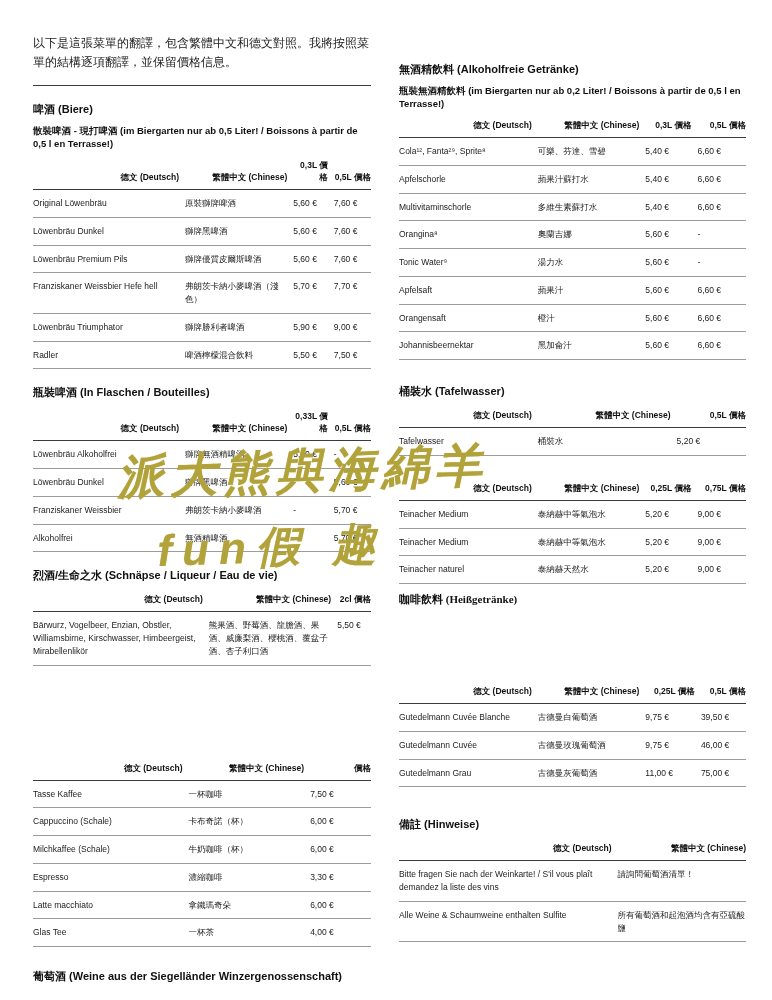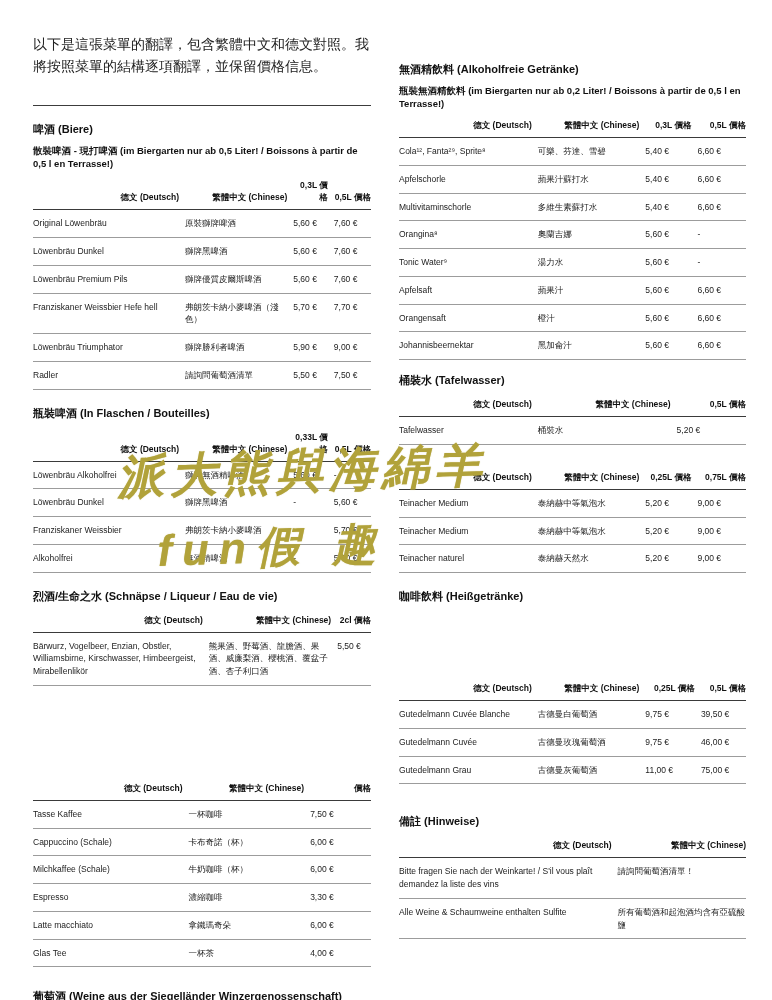--- a/index.html
+++ b/index.html
@@ -9,45 +9,45 @@
     color:#1f1f1f;
     width:772px; height:1000px;
     overflow:hidden;
     position:relative;
   }
   .page { width:772px; height:1000px; padding:34px 26px 0 33px; position:relative; }
   .cols { display:flex; gap:28px; }
   .col-left  { flex:0 0 338px; }
   .col-right { flex:1; padding-top:12px; }
 
-  .intro { font-size:14px; line-height:1.55; color:#222; margin-bottom:28px; }
+  .intro { font-size:12px; line-height:1.55; color:#222; margin-bottom:14px; }
   hr.rule { border:none; border-top:1px solid #3c3c3c; margin:0 0 6px 0; }
 
   .menu-section { margin-top:16px; }
   .menu-section h2 { font-size:11px; font-weight:700; color:#111; margin:6px 0 8px 0; }
   .menu-section h3 { font-size:9.5px; font-weight:700; color:#111; margin:2px 0 8px 0; }
 
   table.menu-table { width:100%; border-collapse:collapse; table-layout:fixed; }
   table.menu-table th {
     text-align:right; font-size:8.5px; font-weight:700; color:#111;
     padding:3px 6px 5px 0; border-bottom:1.5px solid #3a3a3a; vertical-align:bottom;
   }
   table.menu-table td {
     font-size:8.5px; color:#222; line-height:1.5;
     padding:7px 6px 7px 0; border-bottom:1px solid #9c9c9c; vertical-align:top;
   }
   table.menu-table tr td:last-child, table.menu-table tr th:last-child { padding-right:0; }
 
   
   #sec-coffee { margin-top:94px; }
   #sec-wine { margin-top:22px; }
-  #sec-hot-drinks { margin-top:16px; }
+  #sec-hot-drinks { margin-top:8px;font-family:Liberation Serif, serif; }
   #sec-gutedelmann { margin-top:76px; }
   #sec-hinweise { margin-top:30px; }
-  #sec-tafelwasser { margin-top:13px; }
+  #sec-tafelwasser { margin-top:24px; }
   #sec-teinacher { margin-top:24px; }
 
   .watermark {
     position:absolute; left:118px; top:440px; z-index:5;
     color:#b1a23a; font-weight:700; font-style:italic;
     transform:rotate(-2deg); pointer-events:none;
     text-shadow:0 0 1px rgba(177,162,58,.6);
   }
   .watermark .wm1 { font-size:47px; letter-spacing:6px; white-space:nowrap; }
   .watermark .wm2 { font-size:44px; letter-spacing:10px; margin:14px 0 0 38px; white-space:nowrap; }
@@ -106,21 +106,21 @@
                   <td>7,70 €</td>
                 </tr>
                 <tr>
                   <td>Löwenbräu Triumphator</td>
                   <td>獅牌勝利者啤酒</td>
                   <td>5,90 €</td>
                   <td>9,00 €</td>
                 </tr>
                 <tr>
                   <td>Radler</td>
-                  <td>請詢問葡萄酒清單</td>
+                  <td>啤酒檸檬混合飲料</td>
                   <td>5,50 €</td>
                   <td>7,50 €</td>
                 </tr>
               </tbody>
             </table>
           </section>
           <section class="menu-section" id="sec-bottled-beer">
             <h2>瓶裝啤酒 (In Flaschen / Bouteilles)</h2>
             <table class="menu-table">
               <colgroup>

